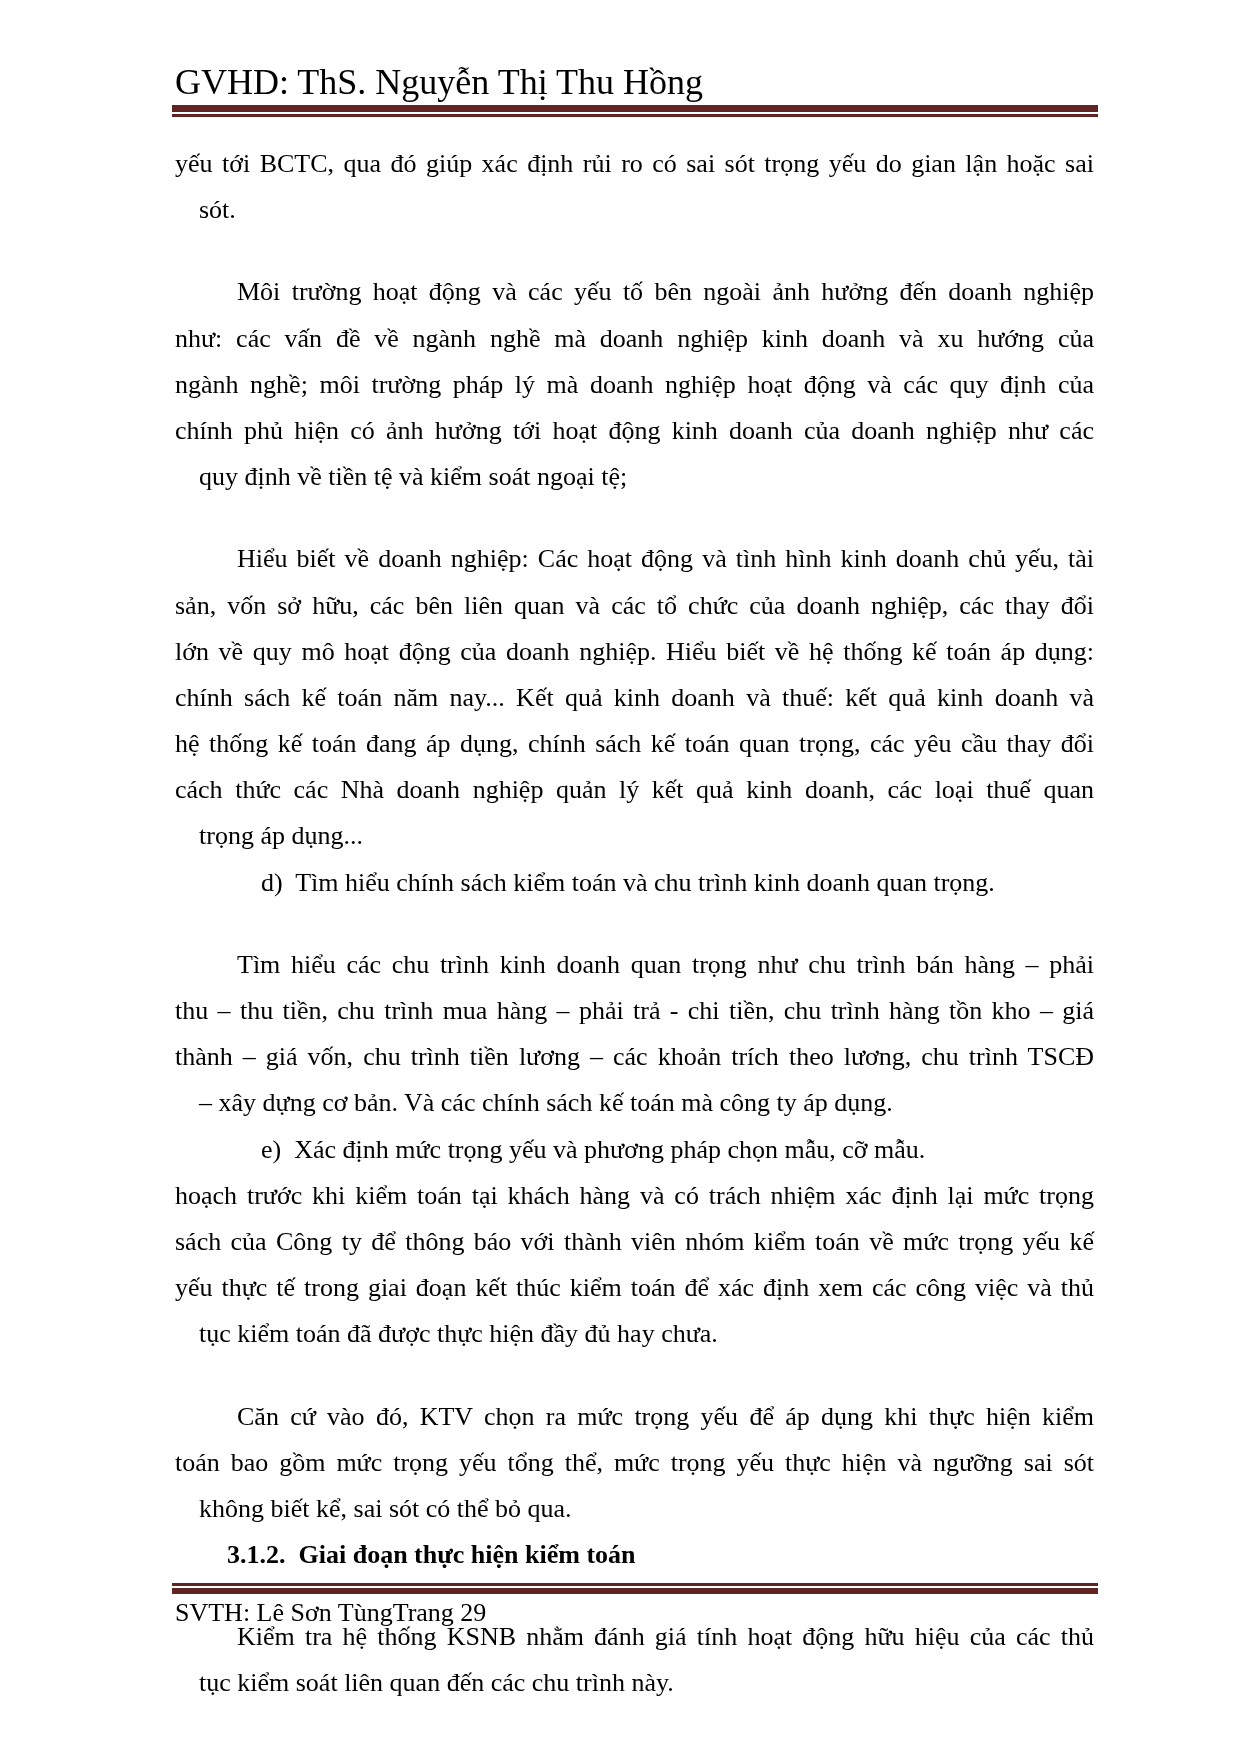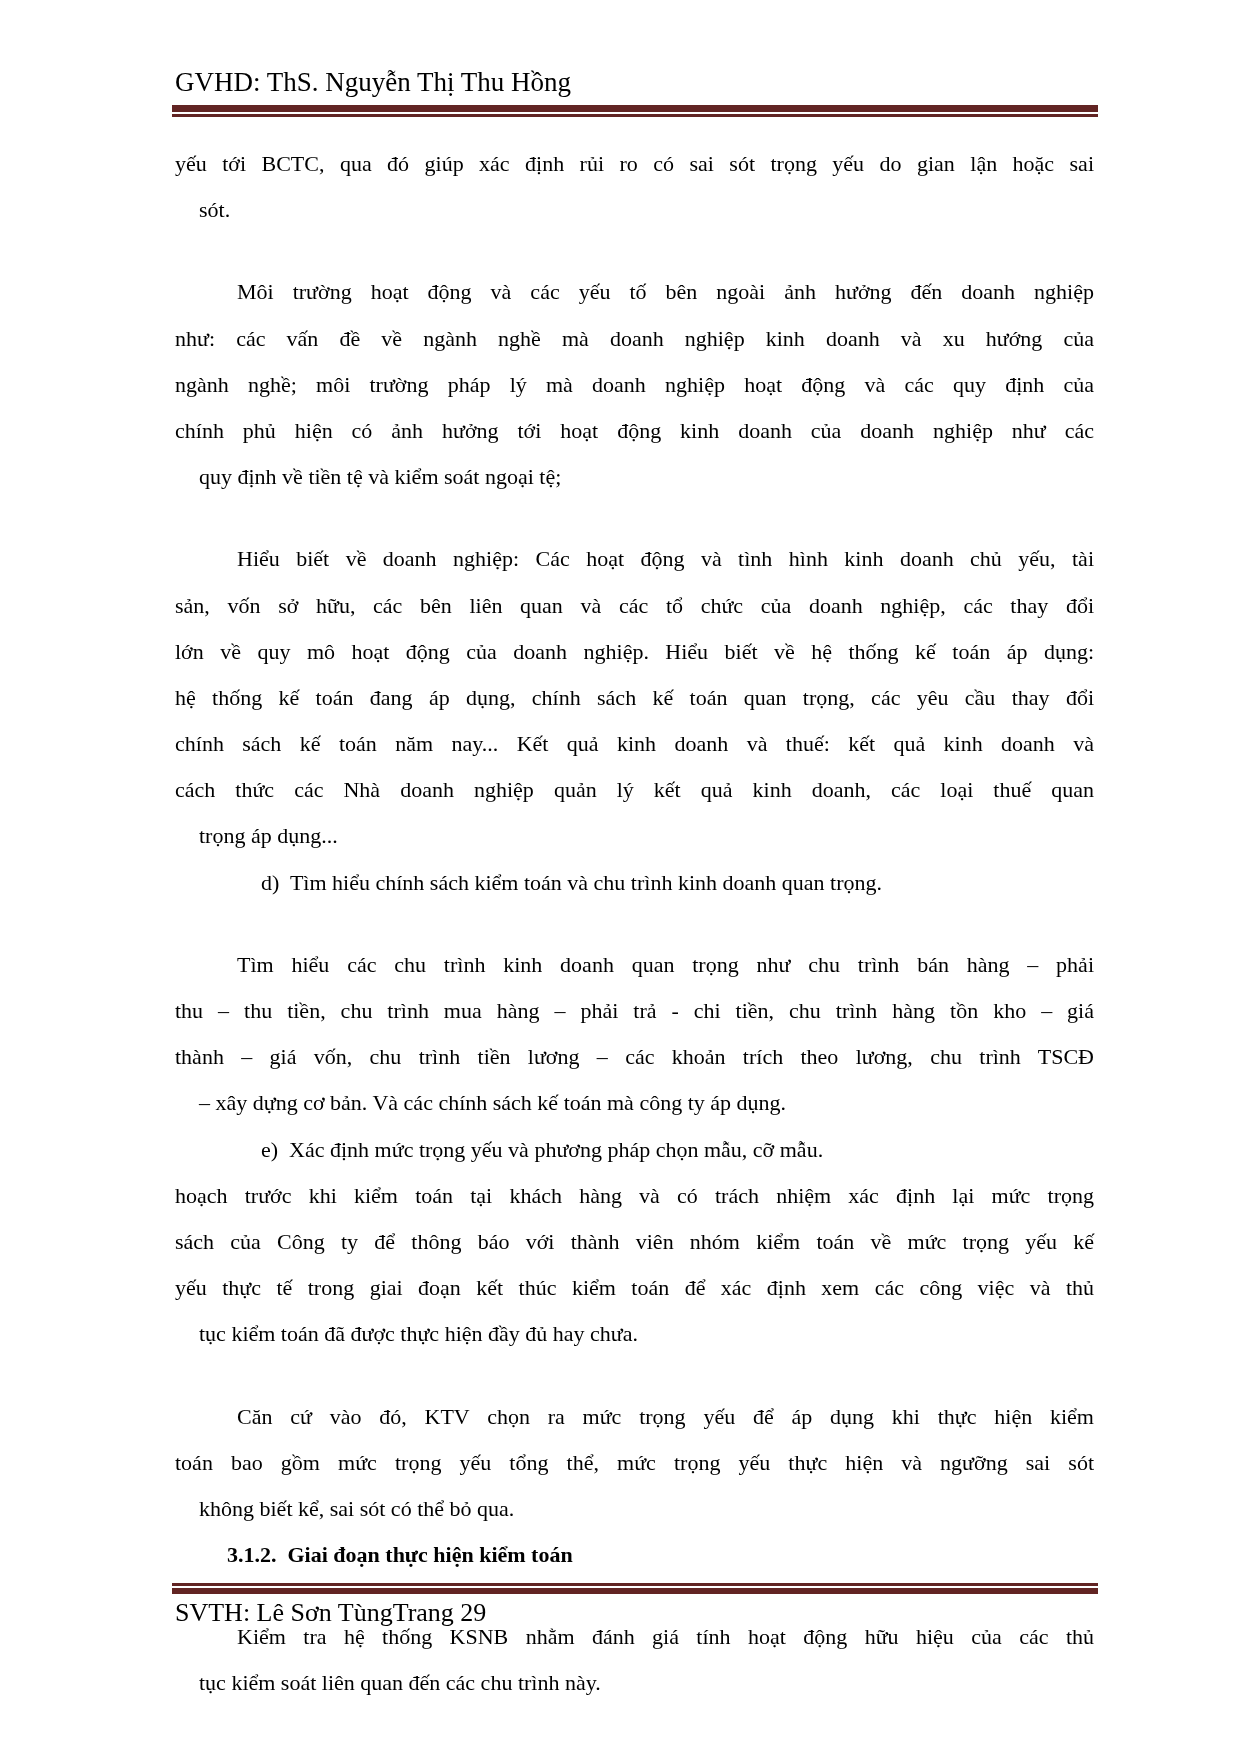--- a/index.html
+++ b/index.html
@@ -19,40 +19,40 @@
     position: absolute;
     left: 0; top: 0;
     width: 1240px;
     height: 1754px;
     background: #ffffff;
   }
   .hdr-text {
     position: absolute;
     left: 175px;
     top: 66px;
-    font-size: 27px;
+    font-size: 36px;
     line-height: 32px;
     white-space: pre;
   }
   .hdr-rule {
     position: absolute;
     left: 172px;
     top: 105px;
     width: 926px;
   }
   .hdr-rule .bar-thick { height: 7px; background: #622423; }
   .hdr-rule .bar-gap   { height: 2px; background: transparent; }
   .hdr-rule .bar-thin  { height: 3px; background: #622423; }
 
   .body-text {
     position: absolute;
     left: 175px;
     top: 141px;
     width: 919px;
-    font-size: 22px;
+    font-size: 26px;
   }
   .ln {
     height: 46.2px;
     line-height: 46.2px;
     overflow: visible;
   }
   .jst  { text-align: justify; text-align-last: justify; text-justify: inter-word; }
   .end  { text-align: left; margin-left: 24px; }
   .ind  { text-indent: 62px; margin-top: 36px; }
   .item { padding-left: 62px; }
@@ -95,22 +95,22 @@
     <div class="ln jst">yếu tới BCTC, qua đó giúp xác định rủi ro có sai sót trọng yếu do gian lận hoặc sai</div>
     <div class="ln end">sót.</div>
     <div class="ln jst ind">Môi trường hoạt động và các yếu tố bên ngoài ảnh hưởng đến doanh nghiệp</div>
     <div class="ln jst">như: các vấn đề về ngành nghề mà doanh nghiệp kinh doanh và xu hướng của</div>
     <div class="ln jst">ngành nghề; môi trường pháp lý mà doanh nghiệp hoạt động và các quy định của</div>
     <div class="ln jst">chính phủ hiện có ảnh hưởng tới hoạt động kinh doanh của doanh nghiệp như các</div>
     <div class="ln end">quy định về tiền tệ và kiểm soát ngoại tệ;</div>
     <div class="ln jst ind">Hiểu biết về doanh nghiệp: Các hoạt động và tình hình kinh doanh chủ yếu, tài</div>
     <div class="ln jst">sản, vốn sở hữu, các bên liên quan và các tổ chức của doanh nghiệp, các thay đổi</div>
     <div class="ln jst">lớn về quy mô hoạt động của doanh nghiệp. Hiểu biết về hệ thống kế toán áp dụng:</div>
+    <div class="ln jst">chính sách kế toán năm nay... Kết quả kinh doanh và thuế: kết quả kinh doanh và</div>
     <div class="ln jst">hệ thống kế toán đang áp dụng, chính sách kế toán quan trọng, các yêu cầu thay đổi</div>
-    <div class="ln jst">chính sách kế toán năm nay... Kết quả kinh doanh và thuế: kết quả kinh doanh và</div>
     <div class="ln jst">cách thức các Nhà doanh nghiệp quản lý kết quả kinh doanh, các loại thuế quan</div>
     <div class="ln end">trọng áp dụng...</div>
     <div class="ln end item">d)&nbsp; Tìm hiểu chính sách kiểm toán và chu trình kinh doanh quan trọng.</div>
     <div class="ln jst ind">Tìm hiểu các chu trình kinh doanh quan trọng như chu trình bán hàng – phải</div>
     <div class="ln jst">thu – thu tiền, chu trình mua hàng – phải trả - chi tiền, chu trình hàng tồn kho – giá</div>
     <div class="ln jst">thành – giá vốn, chu trình tiền lương – các khoản trích theo lương, chu trình TSCĐ</div>
     <div class="ln end">– xây dựng cơ bản. Và các chính sách kế toán mà công ty áp dụng.</div>
     <div class="ln end item">e)&nbsp; Xác định mức trọng yếu và phương pháp chọn mẫu, cỡ mẫu.</div>
     <div class="ln jst">hoạch trước khi kiểm toán tại khách hàng và có trách nhiệm xác định lại mức trọng</div>
     <div class="ln jst">sách của Công ty để thông báo với thành viên nhóm kiểm toán về mức trọng yếu kế</div>

